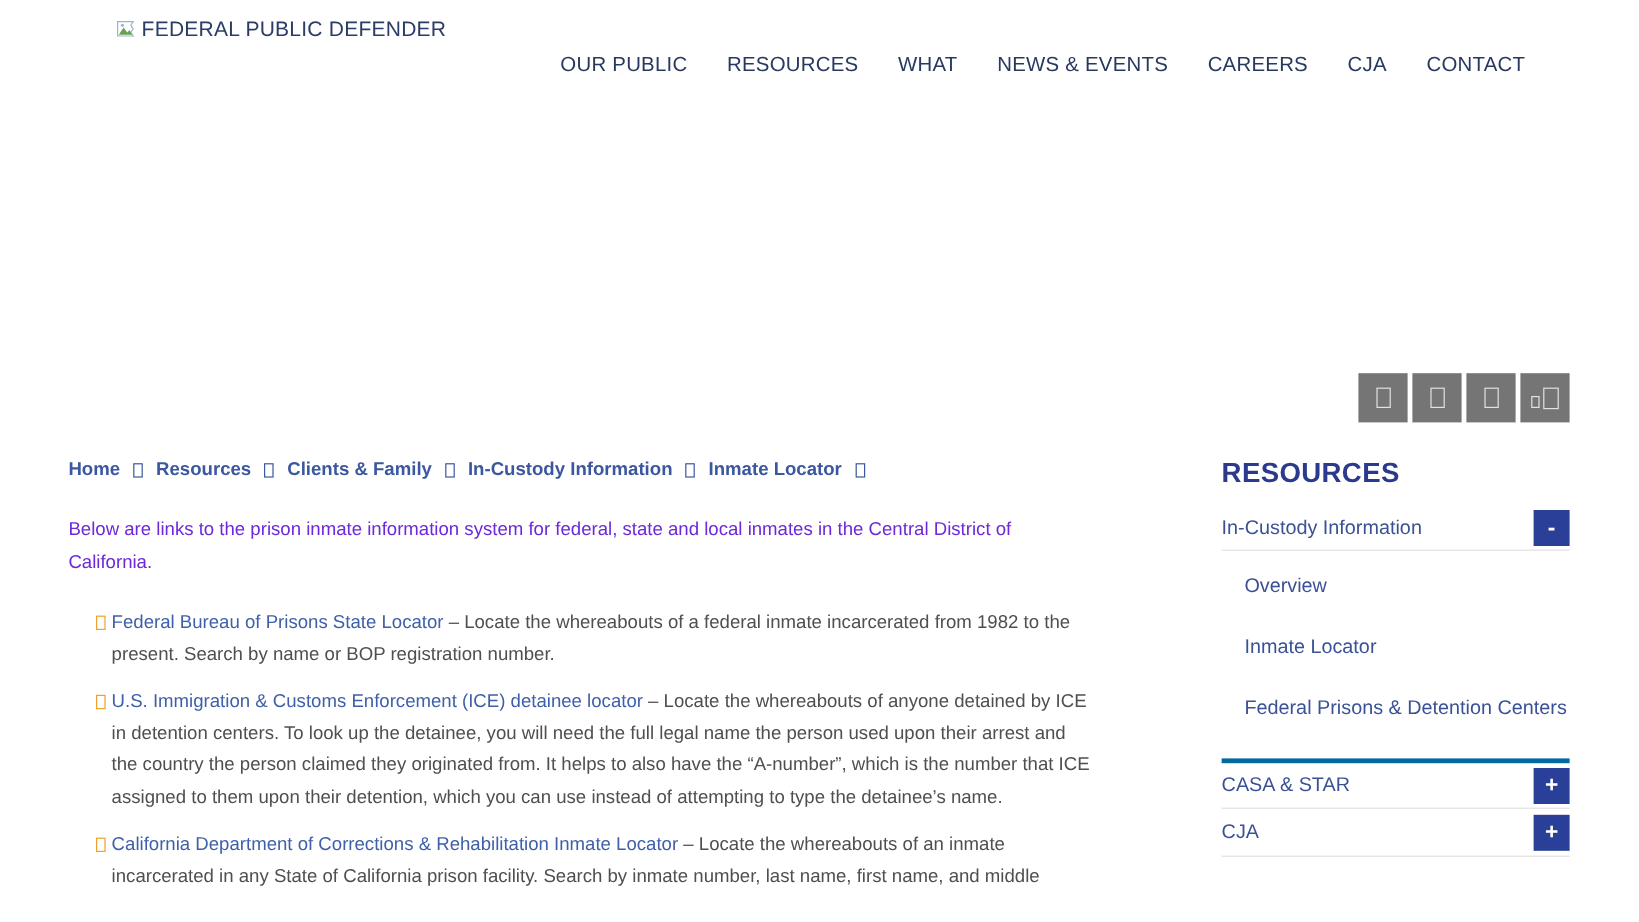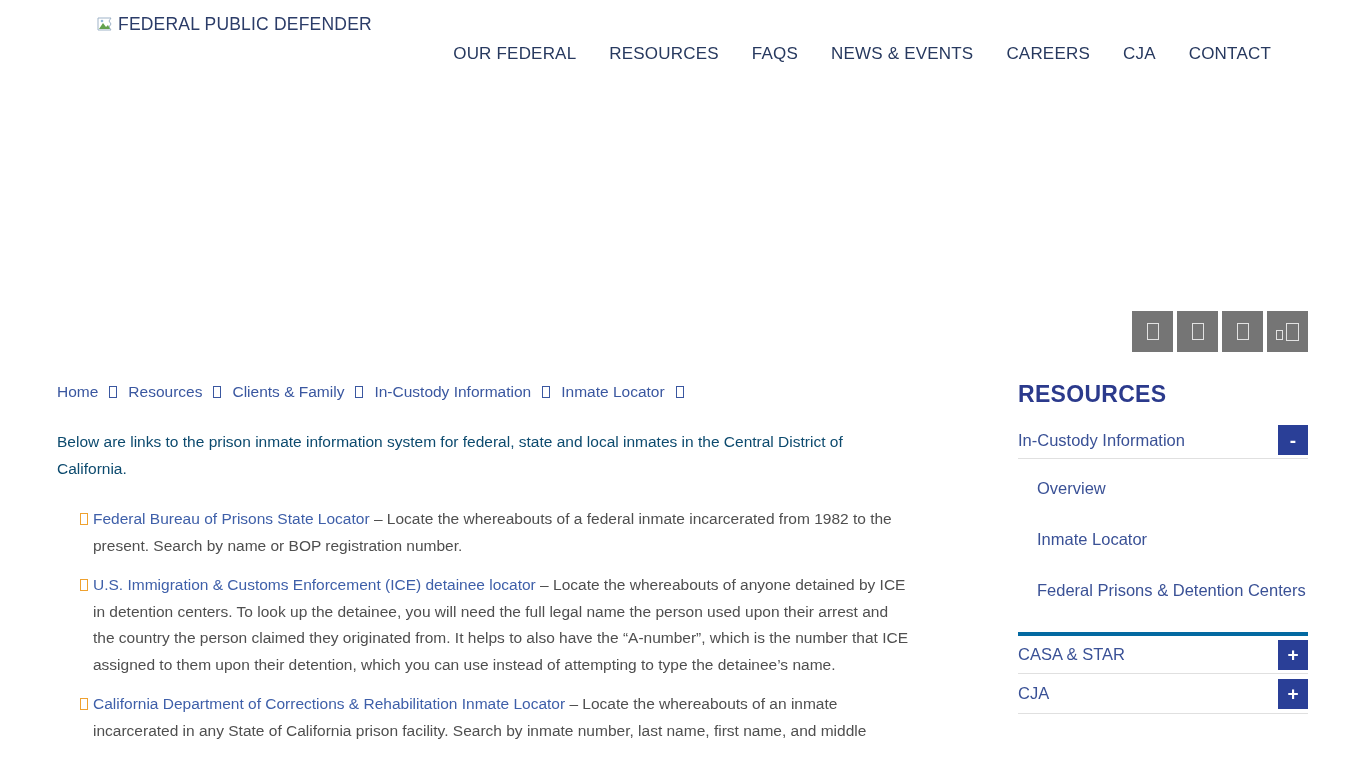--- a/index.html
+++ b/index.html
@@ -25,25 +25,25 @@
   .social-row { position: absolute; top: 311px; right: 58px; display: flex; gap: 4px; }
   .social-btn { width: 41px; height: 41px; background: #757575; display: flex; align-items: center; justify-content: center; cursor: pointer; }
   .tofu-w { display: inline-block; width: 12px; height: 17px; border: 1px solid #e2e2e2; }
   .tofu-w-sm { display: inline-block; width: 7px; height: 10px; border: 1px solid #e2e2e2; margin-right: 3px; align-self: flex-end; margin-bottom: 1px; }
   .social-btn.double { align-items: center; }
   .social-btn.double .pair { display: flex; align-items: flex-end; }
   .social-btn.double .tofu-w { width: 13px; height: 18px; }
 
   
   .breadcrumb { position: absolute; left: 57px; top: 383px; display: flex; align-items: center; gap: 11px; font-size: 15.5px; color: #3a57a0; }
-  .crumb { color: #3a57a0; text-decoration: none; cursor: pointer; white-space: nowrap; }
+  .crumb { color: #3a57a0; text-decoration: none; cursor: pointer; white-space: nowrap; font-weight: bold; }
   .crumb-sep { display: inline-block; width: 8px; height: 12px; border: 1px solid #3a57a0; }
 
   
-  .intro { position: absolute; left: 57px; top: 428px; width: 818px; font-size: 15.5px; line-height: 27px; color: #0c4a6e; }
+  .intro { position: absolute; left: 57px; top: 428px; width: 818px; font-size: 15.5px; line-height: 27px; color: #6d28d9; }
   .link-list { position: absolute; left: 57px; top: 506px; width: 853px; list-style: none; }
   .link-list li { position: relative; padding-left: 36px; margin-bottom: 13px; font-size: 15.5px; line-height: 26.5px; color: #4f4f4f; }
   .bullet-tofu { position: absolute; left: 23px; top: 7px; width: 8px; height: 12px; border: 1px solid #efa12f; }
   .content-link { color: #3e5fa9; text-decoration: none; cursor: pointer; }
 
   
   .sidebar { position: absolute; left: 1018px; top: 381px; width: 290px; }
   .sb-title { font-size: 23px; font-weight: bold; color: #2b3a8c; letter-spacing: 0.3px; margin-bottom: 14px; }
   .sb-row { display: flex; justify-content: space-between; align-items: center; border-bottom: 1px solid #e0e0e0; }
   .sb-row.h37 { height: 37px; }
@@ -66,23 +66,23 @@
       <svg width="18" height="16" viewBox="0 0 18 16">
         <path d="M1 1 h13 l-2 3 2 3 -2 3 2 3 h-13 z" fill="#ffffff" stroke="#9fb3c8" stroke-width="1"></path>
         <path d="M2 12 L6 6 L9 10 L11 8 L13 12 Z" fill="#63a24f"></path>
         <circle cx="5" cy="4" r="1.3" fill="#8fb6d9"></circle>
       </svg>
     </span>
     <span class="logo-text">FEDERAL PUBLIC DEFENDER</span>
   </div>
 
   <nav class="topnav">
-    <a class="nav-item">OUR FEDERAL</a>
+    <a class="nav-item">OUR PUBLIC</a>
     <a class="nav-item">RESOURCES</a>
-    <a class="nav-item">FAQS</a>
+    <a class="nav-item">WHAT</a>
     <a class="nav-item">NEWS &amp; EVENTS</a>
     <a class="nav-item">CAREERS</a>
     <a class="nav-item">CJA</a>
     <a class="nav-item">CONTACT</a>
   </nav>
 
 
   <div class="social-row">
     <div class="social-btn">
       <span class="tofu-w"></span>

